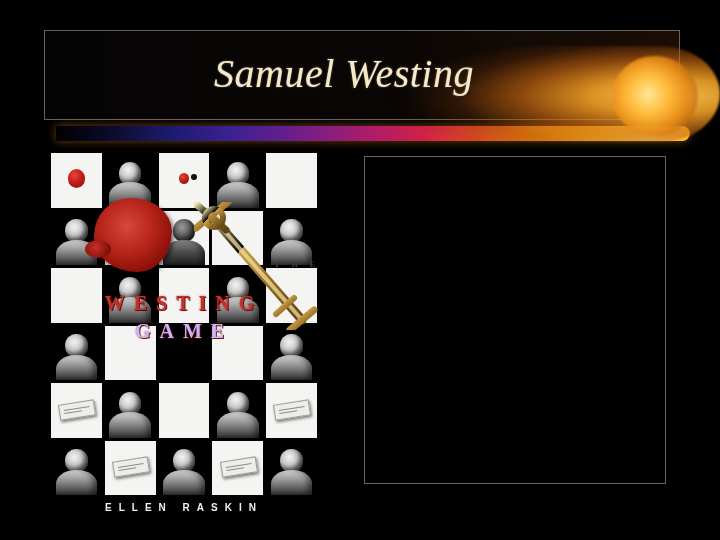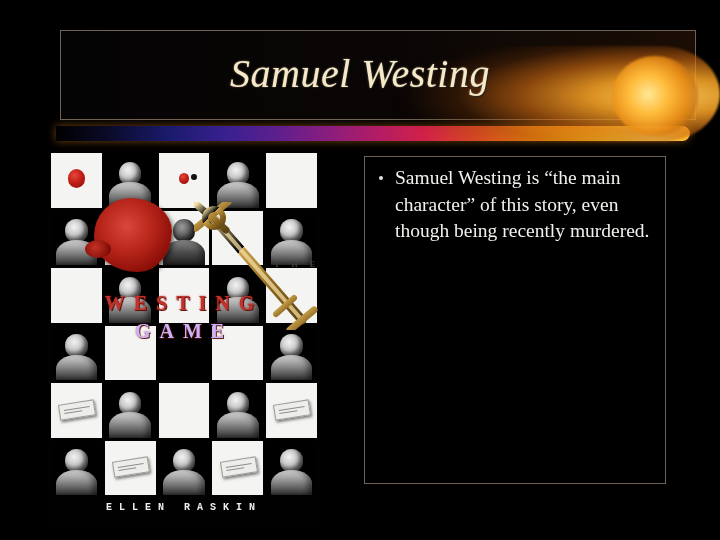--- a/index.html
+++ b/index.html
@@ -13,21 +13,21 @@
   #slide {
     position:relative;
     width:720px; height:540px;
     background:#000000;
     overflow:hidden;
   }
 
   
   #title-box {
     position:absolute;
-    left:60px; top:30px;
+    left:44px; top:30px;
     width:636px; height:90px;
     border:1px solid #6a6258;
     background:linear-gradient(90deg,#050404 0%, #0a0605 55%, #120a05 75%, #1a0d04 100%);
     overflow:hidden;
   }
   #title-text {
     position:absolute;
     left:0; right:0; top:50%;
     transform:translateY(-52%);
     text-align:center;
@@ -256,21 +256,21 @@
     font-weight:bold;
     letter-spacing:9px;
     color:#c4b5fd;
     text-shadow:0 0 2px rgba(180,30,20,.8), 1px 1px 0 rgba(60,6,4,.9);
     z-index:7;
   }
   #cover-author {
     position:absolute;
     left:0; right:0; top:352px;
     text-align:center;
-    font-family:Liberation Mono, monospace;
+    font-family:Liberation Sans, sans-serif;
     font-size:10px;
     font-weight:bold;
     letter-spacing:7px;
     color:#efefef;
     z-index:7;
   }
 
   
   #body-box {
     position:absolute;
@@ -463,17 +463,16 @@
     </svg>
 
     <div id="cover-the">T H E</div>
     <div id="cover-westing">WESTING</div>
     <div id="cover-game">GAME</div>
     <div id="cover-author">ELLEN RASKIN</div>
   </div>
 
   <div id="body-box">
     <ul class="bullets">
-      <li>Samuel Westing is “the main character” of this story, even though being recently murdered.</li>
     </ul>
   </div>
 
 </div>
 
 </body></html>

